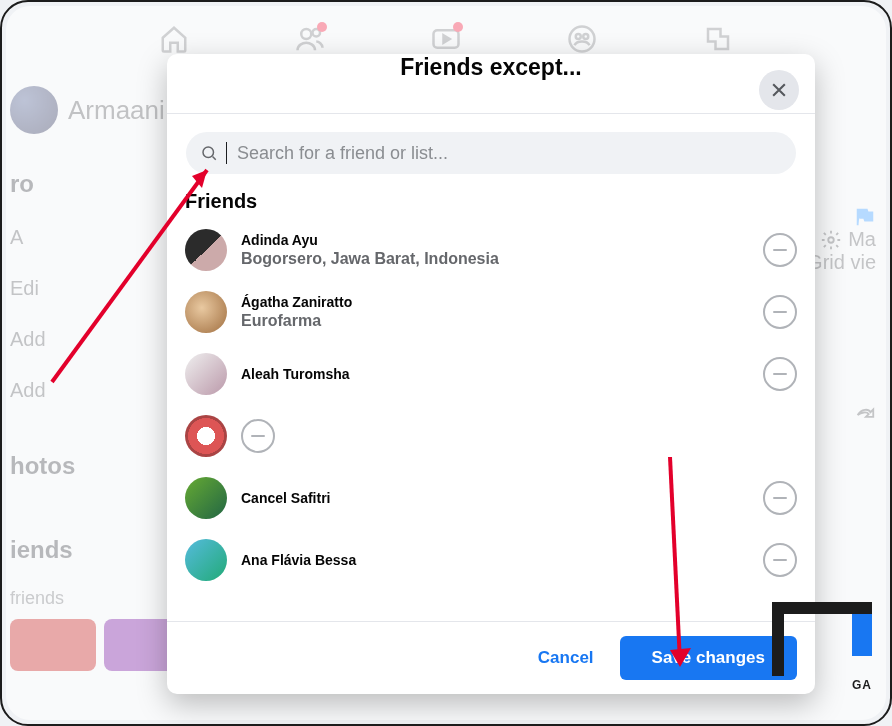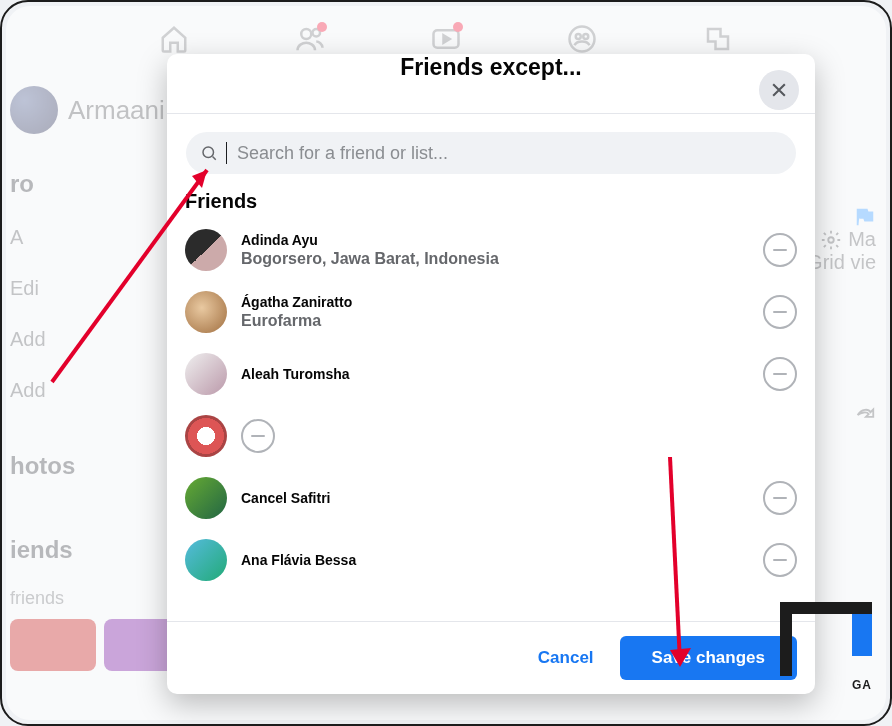--- a/index.html
+++ b/index.html
@@ -67,21 +67,21 @@
     .btn-cancel { color:#1877f2; font-size:17px; font-weight:600; background:none; border:none; cursor:pointer; padding:10px 8px; }
     .btn-save { background:#1877f2; color:#fff; border:none; border-radius:6px; padding:12px 32px; font-size:17px; font-weight:600; cursor:pointer; }
 
     
     .arrow { position:absolute; z-index:60; pointer-events:none; }
     .arrow svg { overflow:visible; }
     .arrow-line { stroke:#e3002b; stroke-width:4; fill:none; }
     .arrow-head { fill:#e3002b; }
 
     
-    .corner-mark { position:absolute; right:18px; bottom:48px; width:92px; height:74px; z-index:70; }
+    .corner-mark { position:absolute; right:18px; bottom:48px; width:100px; height:74px; z-index:70; }
     .corner-mark .box { position:absolute; inset:0; border:12px solid #1c1c1c; border-right:none; border-bottom:none; }
     .corner-mark .inner { position:absolute; right:0; top:12px; width:20px; height:42px; background:#1877f2; }
     .corner-mark .text { position:absolute; right:0; bottom:-16px; font-size:12px; font-weight:800; color:#1c1c1c; letter-spacing:1px; }
   </style>
 </head>
 <body>
 
 <div class="page">
   <div class="topnav">
     <div class="nav-icon">

